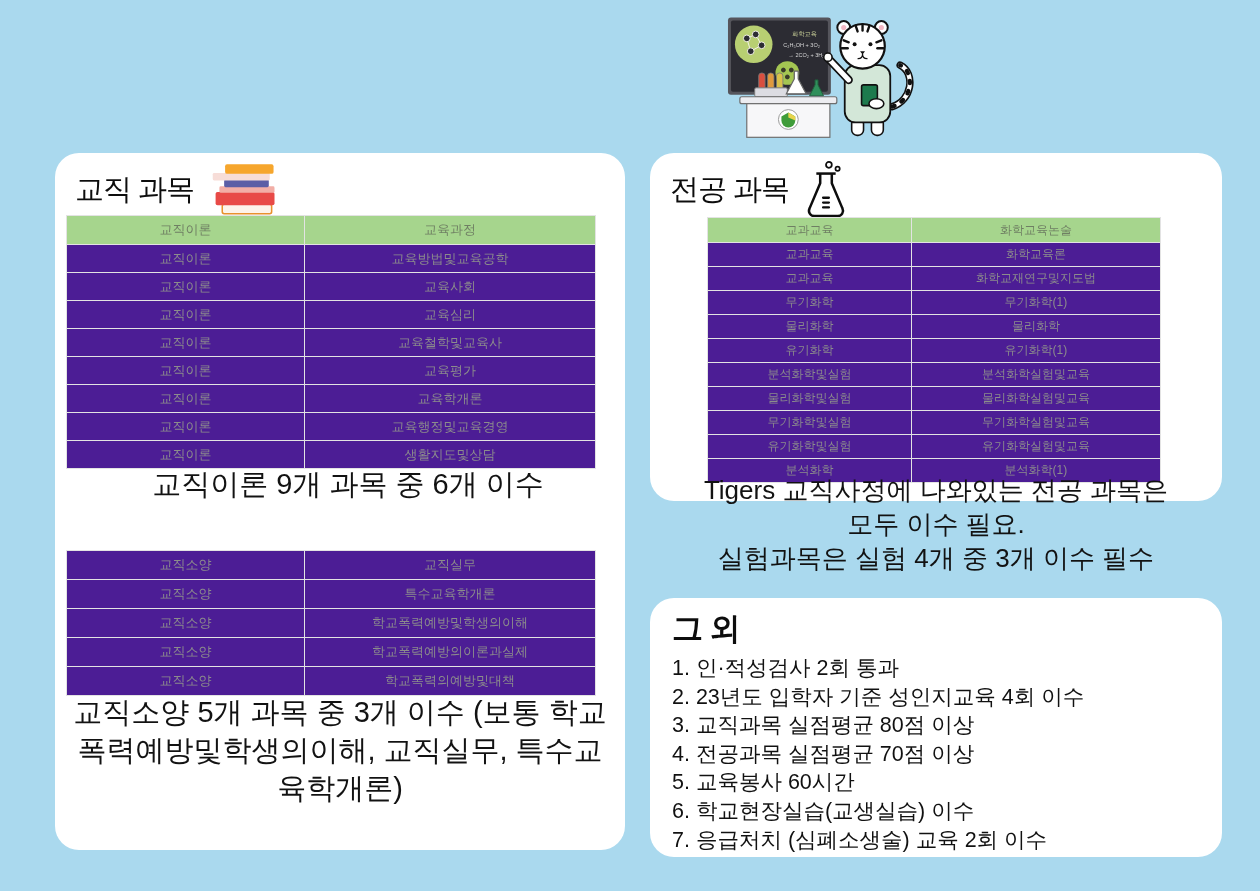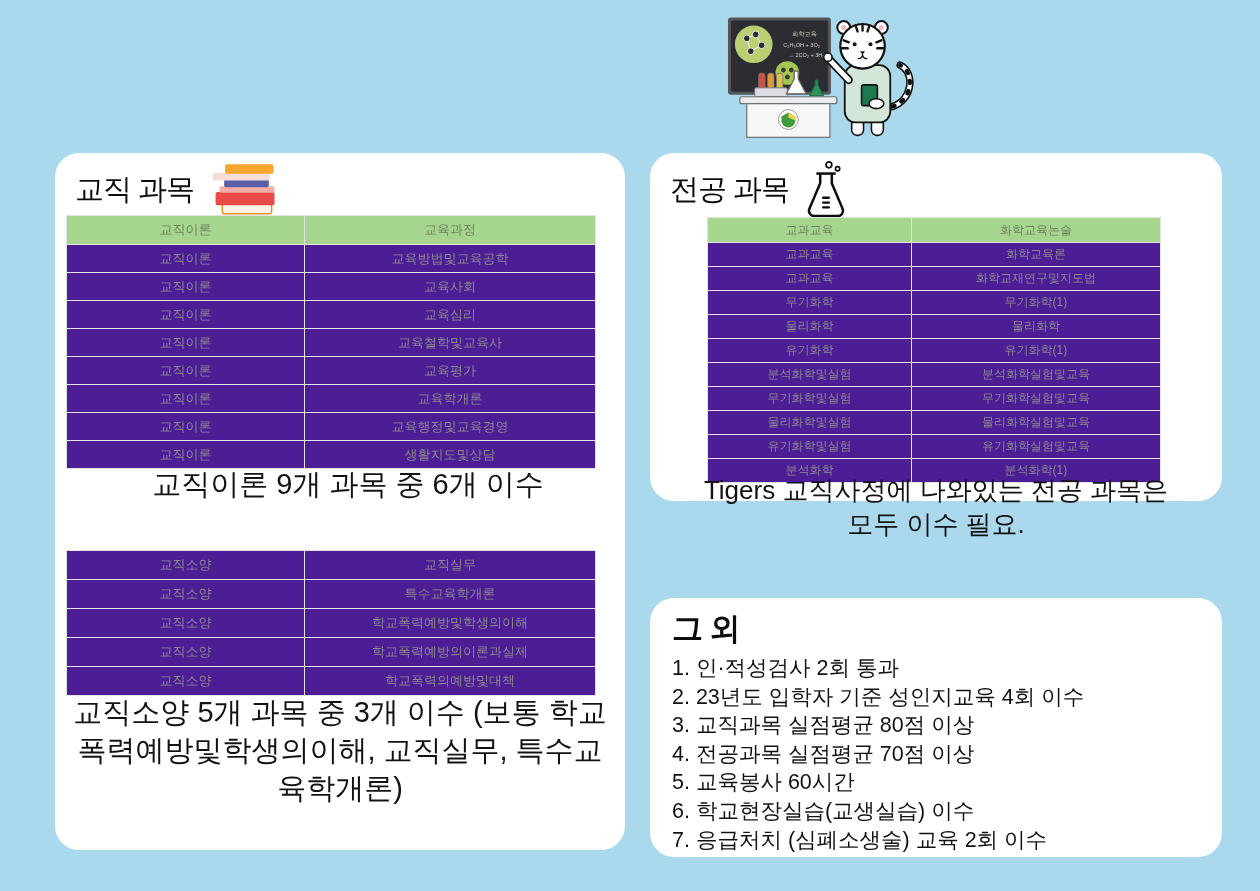--- a/index.html
+++ b/index.html
@@ -288,41 +288,42 @@
           </tr>
           <tr>
             <td>유기화학</td>
             <td>유기화학(1)</td>
           </tr>
           <tr>
             <td>분석화학및실험</td>
             <td>분석화학실험및교육</td>
           </tr>
           <tr>
+            <td>물리화학및실험</td>
+            <td>물리화학실험및교육</td>
+          </tr>
+          <tr>
             <td>무기화학및실험</td>
             <td>무기화학실험및교육</td>
-          </tr>
-          <tr>
-            <td>물리화학및실험</td>
-            <td>물리화학실험및교육</td>
           </tr>
           <tr>
             <td>유기화학및실험</td>
             <td>유기화학실험및교육</td>
           </tr>
           <tr>
             <td>분석화학</td>
             <td>분석화학(1)</td>
           </tr>
         </tbody>
     </table>
 
     <div class="note" id="major-note">
         <div class="note-line">Tigers 교직사정에 나와있는 전공 과목은</div>
         <div class="note-line">모두 이수 필요.</div>
+        <div class="note-line">실험과목은 실험 4개 중 3개 이수 필수</div>
       </div>
   </div>
 
   <div class="panel" id="panel-etc">
     <div class="inner">
       <div class="etc-title">그 외</div>
       <div>
           <div class="etc-item">1. 인·적성검사 2회 통과</div>
           <div class="etc-item">2. 23년도 입학자 기준 성인지교육 4회 이수</div>
           <div class="etc-item">3. 교직과목 실점평균 80점 이상</div>

